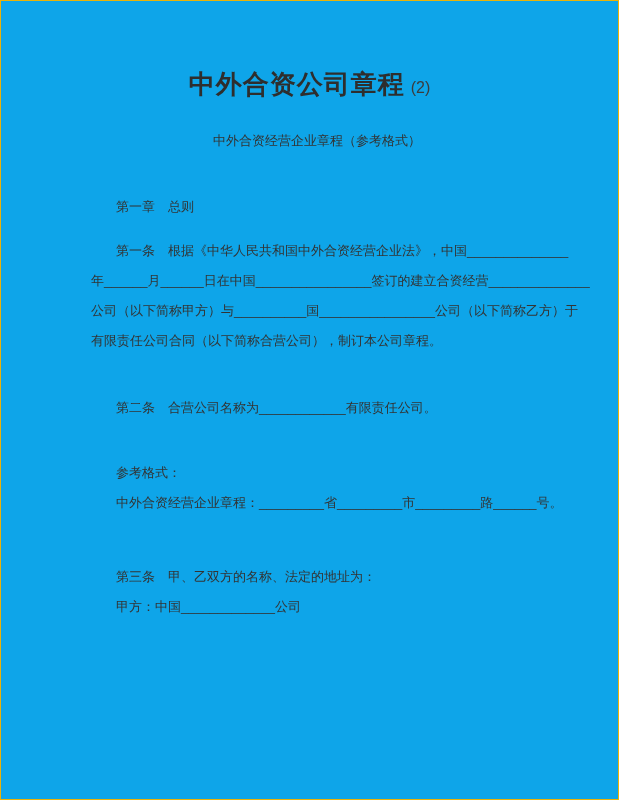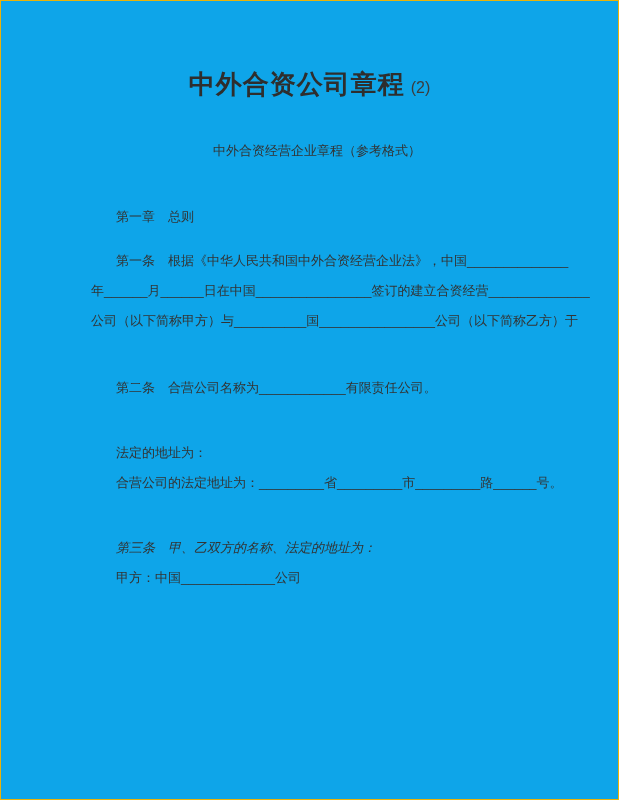--- a/index.html
+++ b/index.html
@@ -28,21 +28,21 @@
     letter-spacing: 1px;
   }
   .doc-title .title-num {
     font-size: 16px;
     font-weight: normal;
     color: #3c3c3c;
     margin-left: 6px;
     letter-spacing: 0;
   }
   .doc-subtitle {
-    margin-top: 31px;
+    margin-top: 21px;
     text-align: center;
     font-size: 13px;
     line-height: 30px;
     color: #333333;
     padding-left: 15px;
   }
   .body-text {
     padding: 0 69px 0 90px;
     font-size: 13px;
     line-height: 30px;
@@ -52,21 +52,21 @@
     margin: 0;
     white-space: nowrap;
   }
   .para .line { white-space: nowrap; }
   .indent { padding-left: 25px; }
   .chapter-heading { margin-top: 36px; }
   .article-1 { margin-top: 14px; }
   .article-2 { margin-top: 37px; }
   .foreign-name { margin-top: 35px; }
   .legal-address { margin-top: 0; }
-  .article-3 { margin-top: 35px; font-style: italic; }
+  .article-3 { margin-top: 44px; }
   .party-a { }
   .party-a-addr { padding-left: 58px; margin-top: 5px; }
 </style>
 </head>
 <body>
 
 <div class="page">
 
   <h1 class="doc-title">
     <span>中外合资公司章程</span><span class="title-num">(2)</span>
@@ -75,27 +75,28 @@
   <div class="doc-subtitle">中外合资经营企业章程（参考格式）</div>
 
   <div class="body-text">
 
     <p class="para chapter-heading indent">第一章　总则</p>
 
     <div class="para article-1">
       <div class="line indent">第一条　根据《中华人民共和国中外合资经营企业法》，中国______________</div>
       <div class="line">年______月______日在中国________________签订的建立合资经营______________</div>
       <div class="line">公司（以下简称甲方）与__________国________________公司（以下简称乙方）于</div>
+      <div class="line">有限责任公司合同（以下简称合营公司），制订本公司章程。</div>
     </div>
 
     <p class="para article-2 indent">第二条　合营公司名称为____________有限责任公司。</p>
 
-    <p class="para foreign-name indent">法定的地址为：</p>
+    <p class="para foreign-name indent">参考格式：</p>
 
-    <p class="para legal-address indent">合营公司的法定地址为：_________省_________市_________路______号。</p>
+    <p class="para legal-address indent">中外合资经营企业章程：_________省_________市_________路______号。</p>
 
     <p class="para article-3 indent">第三条　甲、乙双方的名称、法定的地址为：</p>
 
     <div class="para party-a">
       <div class="line indent">甲方：中国_____________公司</div>
     </div>
 
   </div>
 </div>
 

